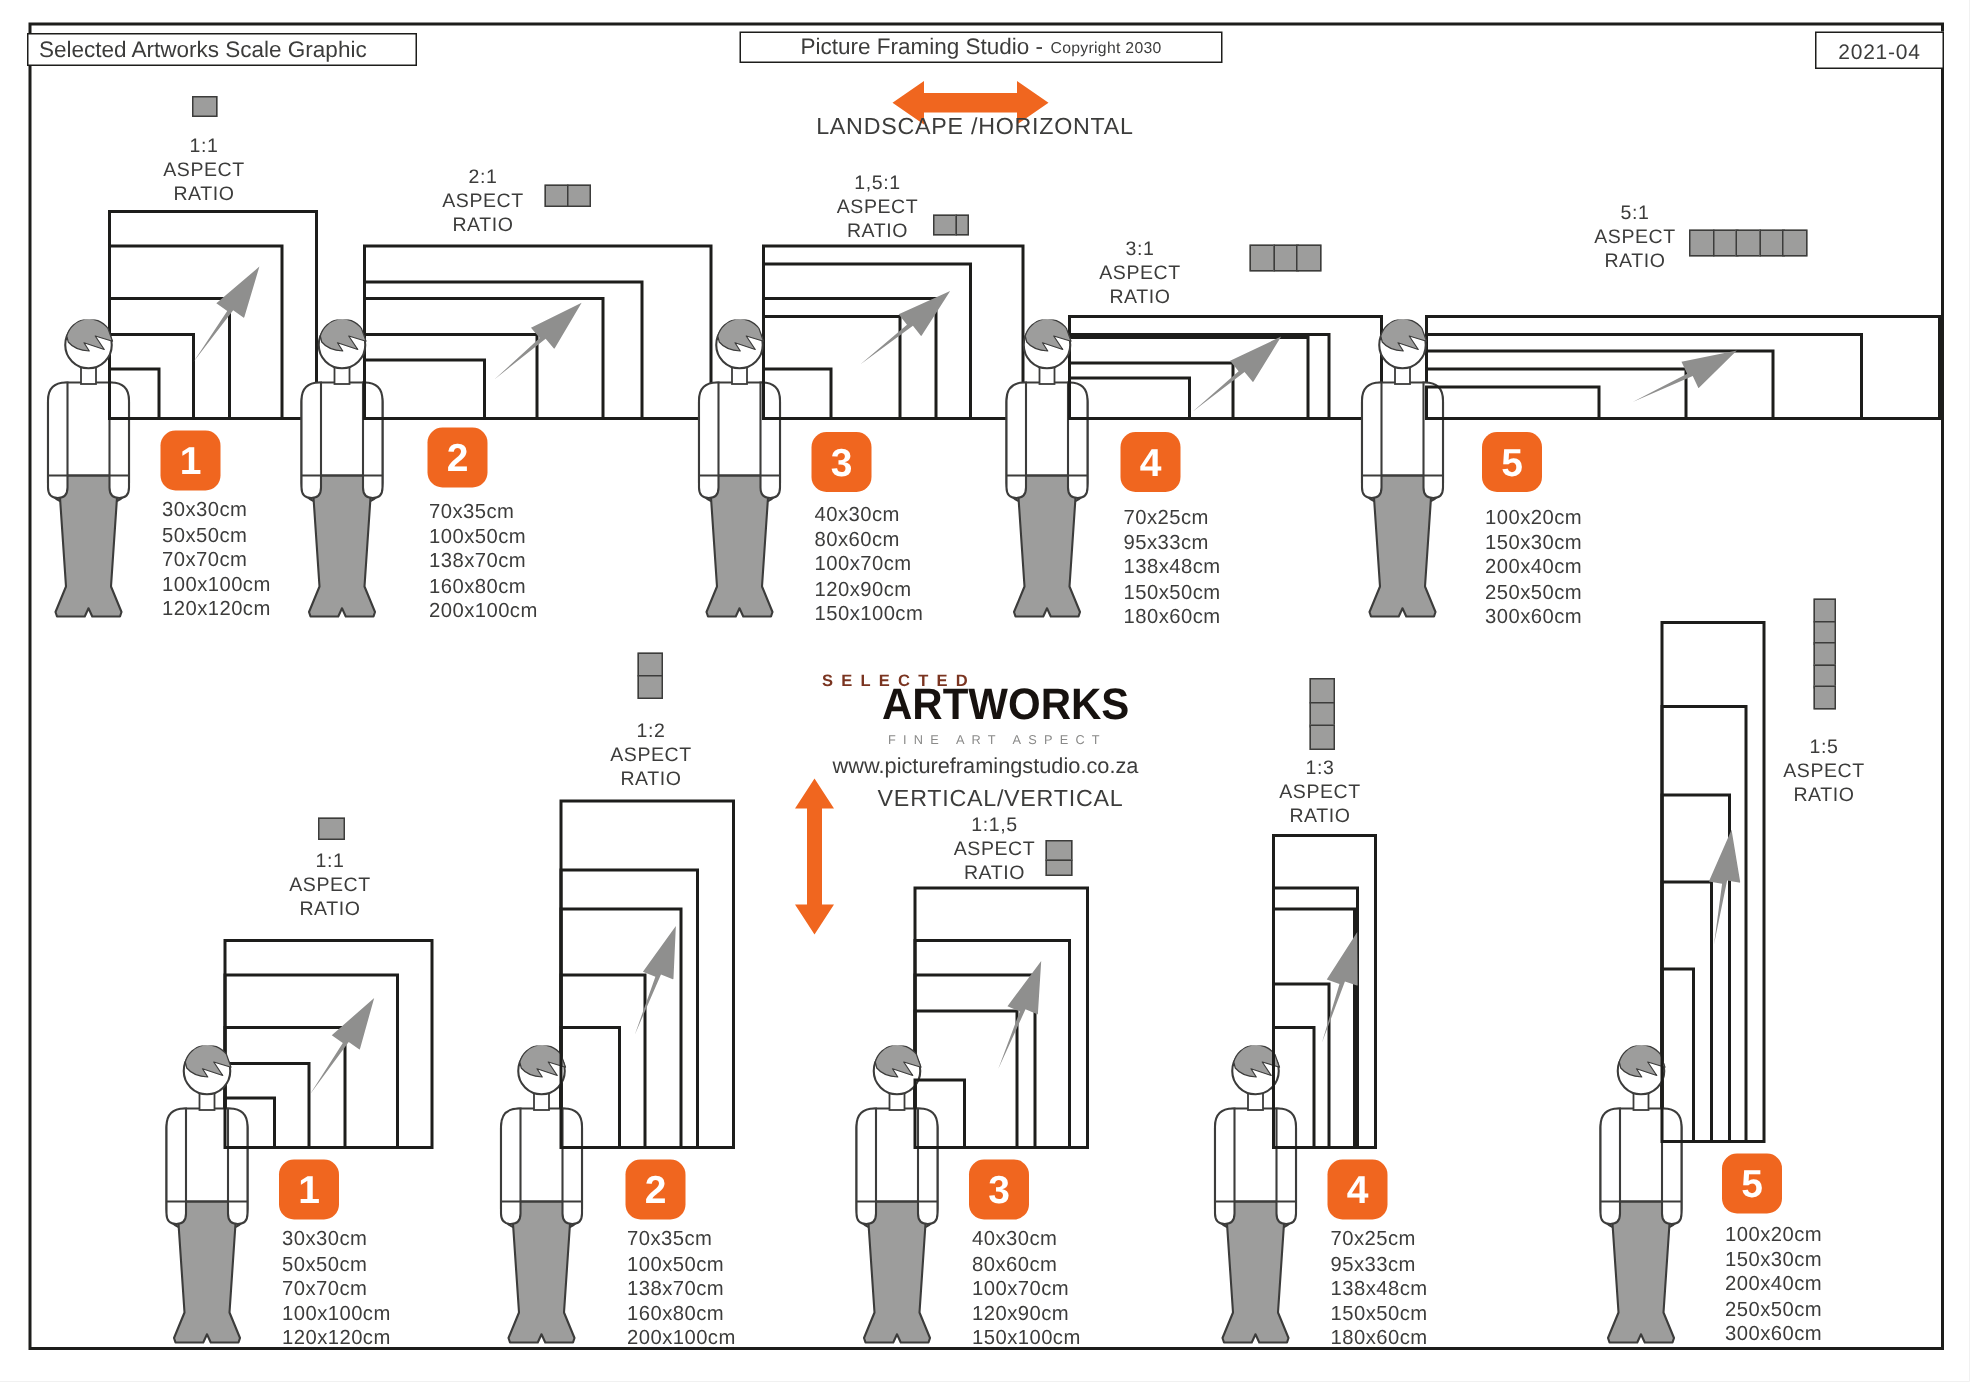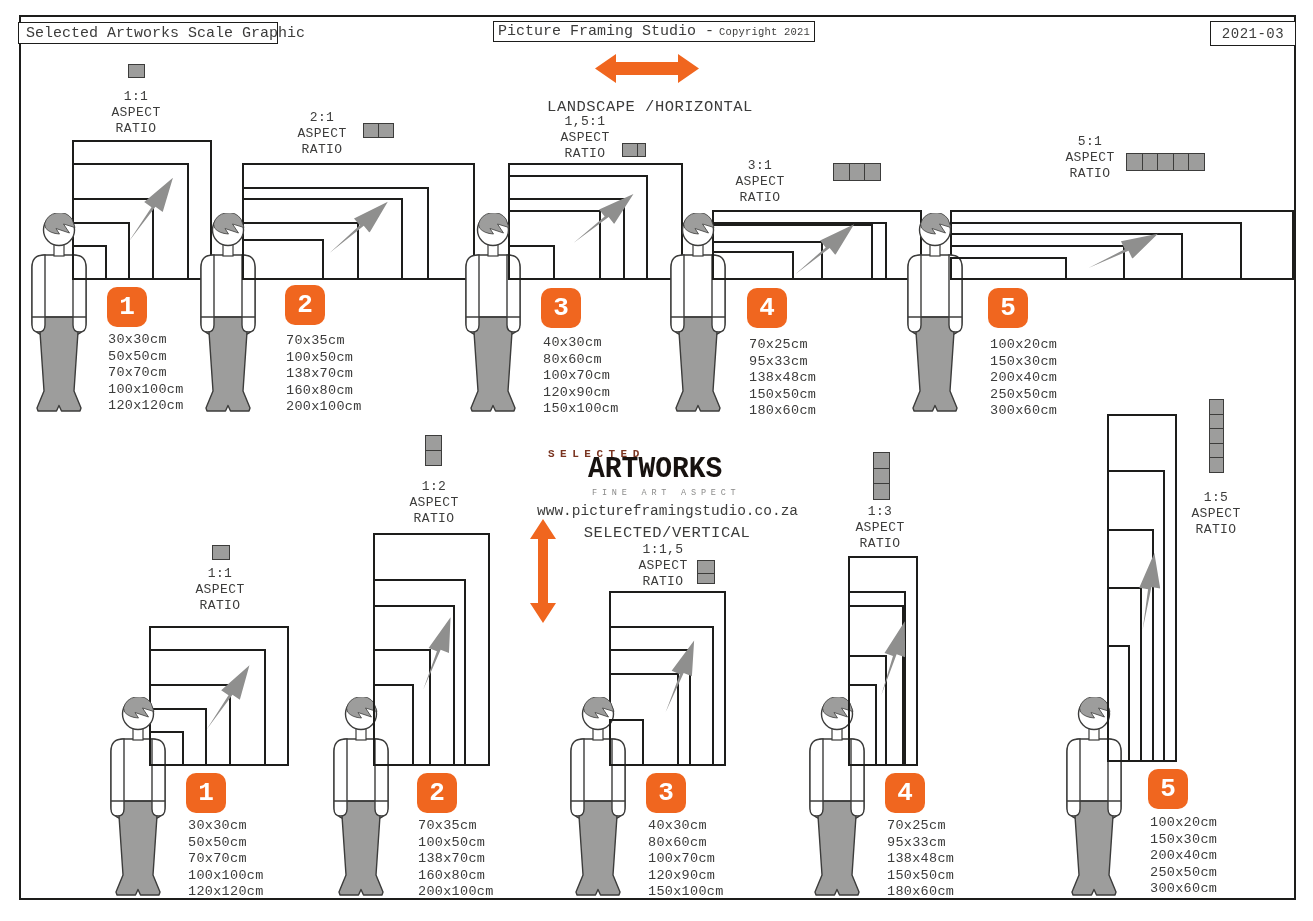--- a/index.html
+++ b/index.html
@@ -1,17 +1,17 @@
 <!DOCTYPE html>
 <html><head>
 <meta charset="utf-8">
 <style>
   html,body{margin:0;padding:0;background:#e8e8e8;}
   .page{position:relative;width:1313px;height:921px;background:#ffffff;
-        font-family:Liberation Mono, monospace;overflow:hidden;color:#3c3c3b;}
+        font-family:Liberation Sans, sans-serif;overflow:hidden;color:#3c3c3b;}
   .page-border{position:absolute;left:19px;top:15px;width:1277px;height:885px;
         border:2px solid #1d1d1b;box-sizing:border-box;z-index:0;}
   .hbox{position:absolute;background:#fff;border:1.5px solid #1d1d1b;box-sizing:border-box;
         display:flex;align-items:center;z-index:6;white-space:nowrap;}
   .hbox-left{left:18px;top:22px;width:260px;height:22px;font-size:15px;padding:0 7px;}
   .hbox-center{left:493px;top:21px;width:322px;height:21px;font-size:15px;padding:0 24px;justify-content:center;gap:5px;text-align:right;}
   .hbox-center .small{font-size:10.5px;letter-spacing:.2px;}
   .hbox-right{left:1210px;top:21px;width:86px;height:25px;font-size:14px;justify-content:center;letter-spacing:.5px;}
   .rect{position:absolute;border:2px solid #1d1d1b;box-sizing:border-box;z-index:1;background:transparent;}
   .rect.small{z-index:3;}
@@ -38,36 +38,36 @@
 <body>
 
 <div class="page">
   <div class="page-border"></div>
 
   <div class="hbox hbox-left">
     <span>Selected Artworks Scale Graphic</span>
   </div>
   <div class="hbox hbox-center">
     <span>Picture Framing Studio -</span>
-    <span class="small">Copyright 2021</span>
+    <span class="small">Copyright 2030</span>
   </div>
   <div class="hbox hbox-right">
-    <span>2021-03</span>
+    <span>2021-04</span>
   </div>
 
   <svg class="oarrow" style="left:593px;top:52px" width="108" height="33" viewBox="0 0 108 33">
     <path d="M23,10 L85,10 L85,2 L106,16.5 L85,31 L85,23 L23,23 L23,31 L2,16.5 L23,2 Z" fill="#f0661f"></path>
   </svg>
-  <div class="dir-label" style="left:540px;top:98px">LANDSCAPE /HORIZONTAL</div>
+  <div class="dir-label" style="left:540px;top:76px">LANDSCAPE /HORIZONTAL</div>
 
   <div class="logo-top" style="left:548px;top:448px">SELECTED</div>
   <div class="logo-main" style="left:588px;top:454px">ARTWORKS</div>
   <div class="logo-sub" style="left:592px;top:488px">FINE ART ASPECT</div>
   <div class="url" style="left:537px;top:503px">www.pictureframingstudio.co.za</div>
-  <div class="dir-label" style="left:557px;top:524px">SELECTED/VERTICAL</div>
+  <div class="dir-label" style="left:557px;top:524px">VERTICAL/VERTICAL</div>
   <svg class="oarrow" style="left:528px;top:517px" width="30" height="108" viewBox="0 0 30 108">
     <path d="M10,22 L10,86 L2,86 L15,106 L28,86 L20,86 L20,22 L28,22 L15,2 L2,22 Z" fill="#f0661f"></path>
   </svg>
 
   <div>
     <div class="domino h" style="left:128px;top:64px">
         <div class="cell" style="width:17px;height:14px"></div>
       </div>
     <div class="ratio-label" style="left:86px;top:89px">
       <div>1:1</div>

